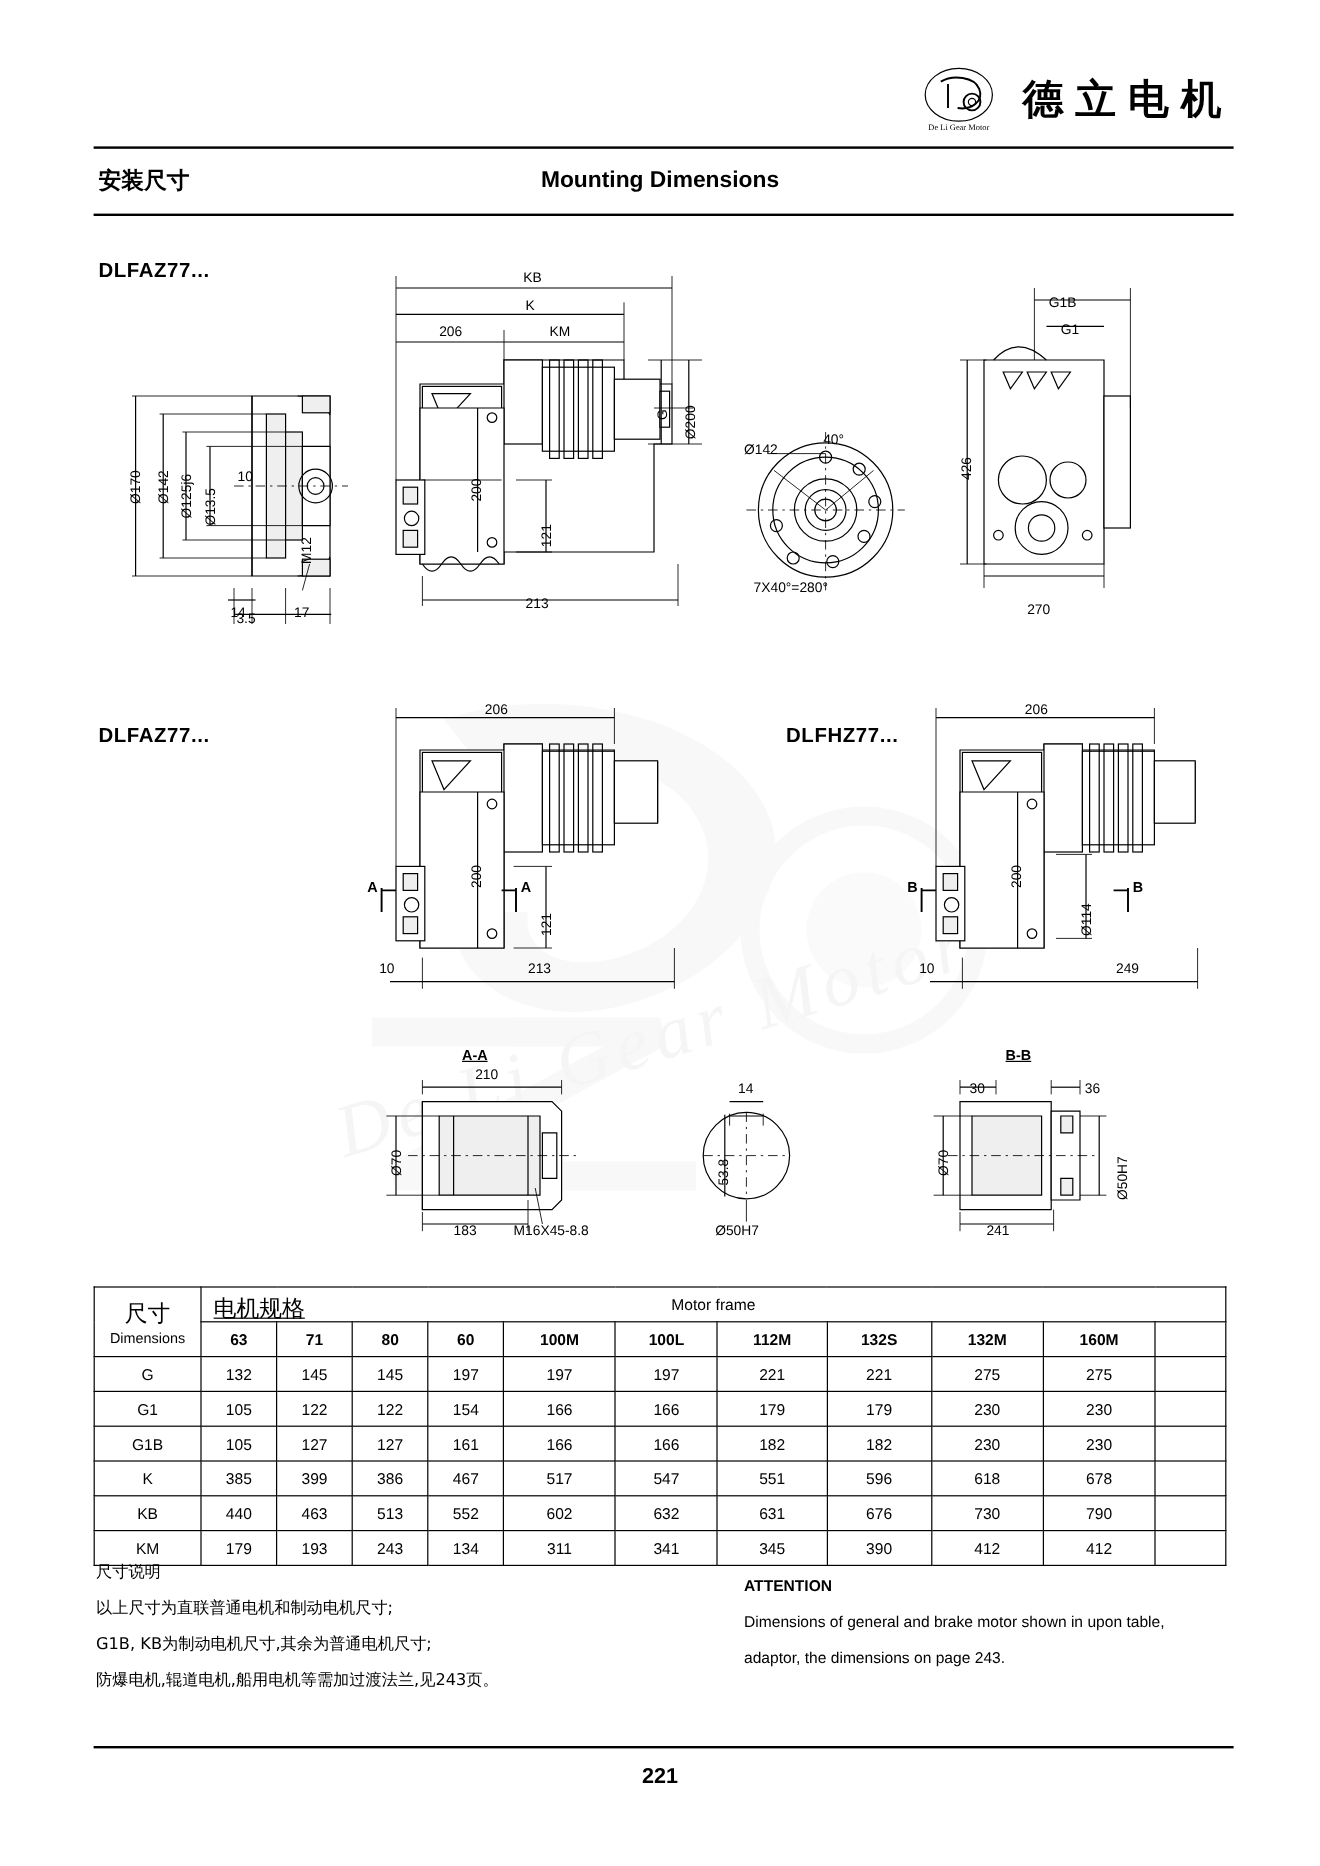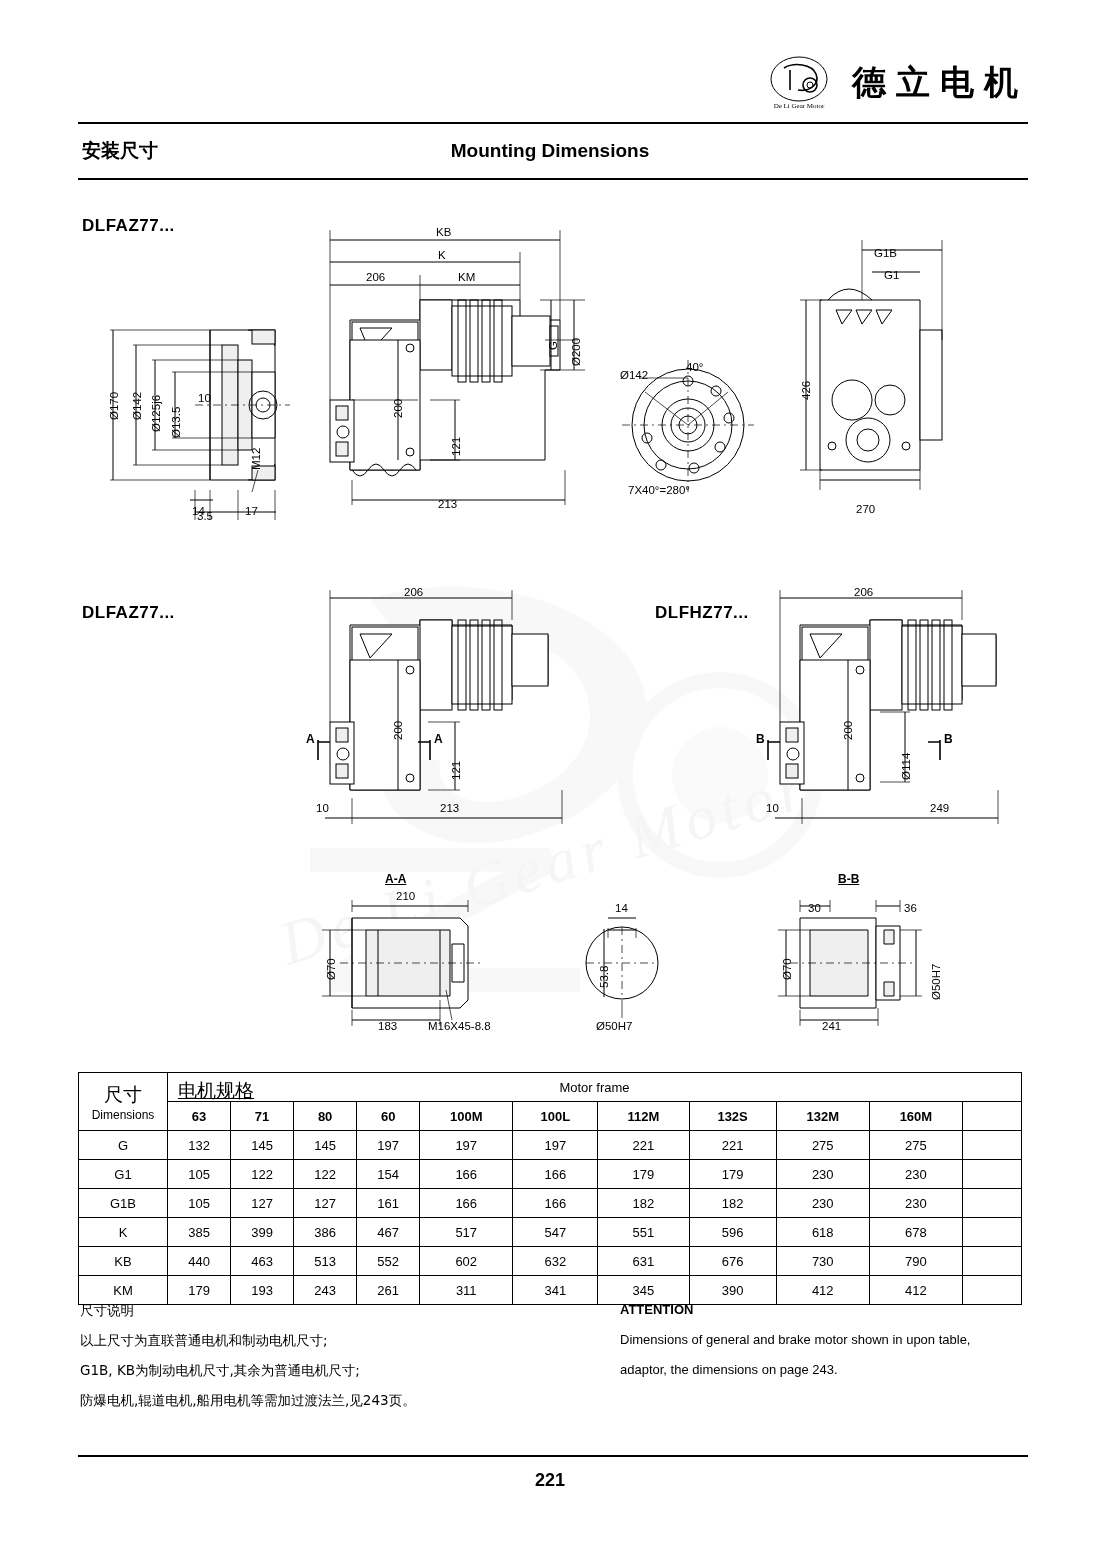--- a/index.html
+++ b/index.html
@@ -66,21 +66,21 @@
     font-weight:normal;
   }
   table.dims th{font-weight:bold;}
   td.rowhdr{font-weight:bold;}
   .cn-small{font-family:"DejaVu Sans",sans-serif;font-size:19px;}
   .cell-dim{font-size:12px;}
 
   
   .notes-l{position:absolute;left:80px;top:1295px;width:450px;font-family:"DejaVu Sans",sans-serif;font-size:13.5px;line-height:30px;}
   .notes-r{position:absolute;left:620px;top:1295px;width:400px;font-size:13px;line-height:30px;}
-  .notes-r .t{font-weight:bold;}
+  .notes-r .t{font-weight:bold;margin-top:12px;}
   .footer-rule{position:absolute;left:78px;right:72px;top:1455px;height:2px;background:#000;}
   .pageno{position:absolute;left:0;right:0;top:1470px;text-align:center;font-size:18px;font-weight:bold;}
 </style>
 </head>
 <body>
 
 <div class="page">
 
   <div class="brand">
     <div class="brand-logo">
@@ -499,21 +499,21 @@
           <td>676</td>
           <td>730</td>
           <td>790</td>
           <td></td>
         </tr>
         <tr>
           <td class="rowhdr">KM</td>
           <td>179</td>
           <td>193</td>
           <td>243</td>
-          <td>261</td>
+          <td>134</td>
           <td>311</td>
           <td>341</td>
           <td>345</td>
           <td>390</td>
           <td>412</td>
           <td>412</td>
           <td></td>
         </tr>
       </tbody>
   </table>

